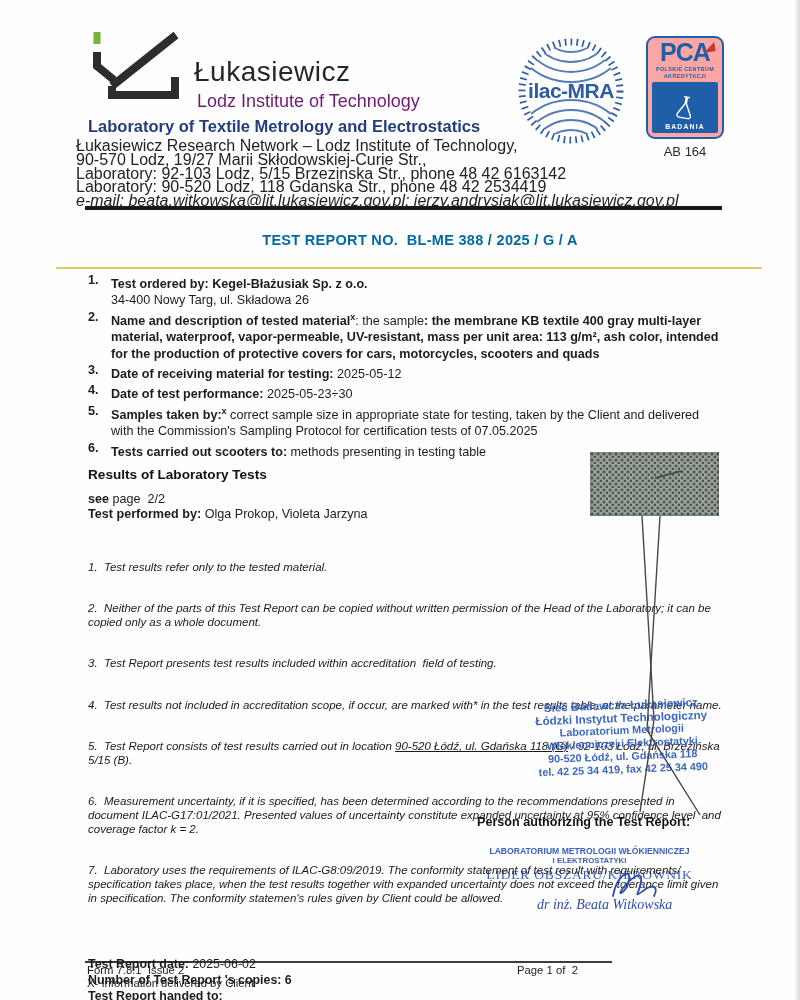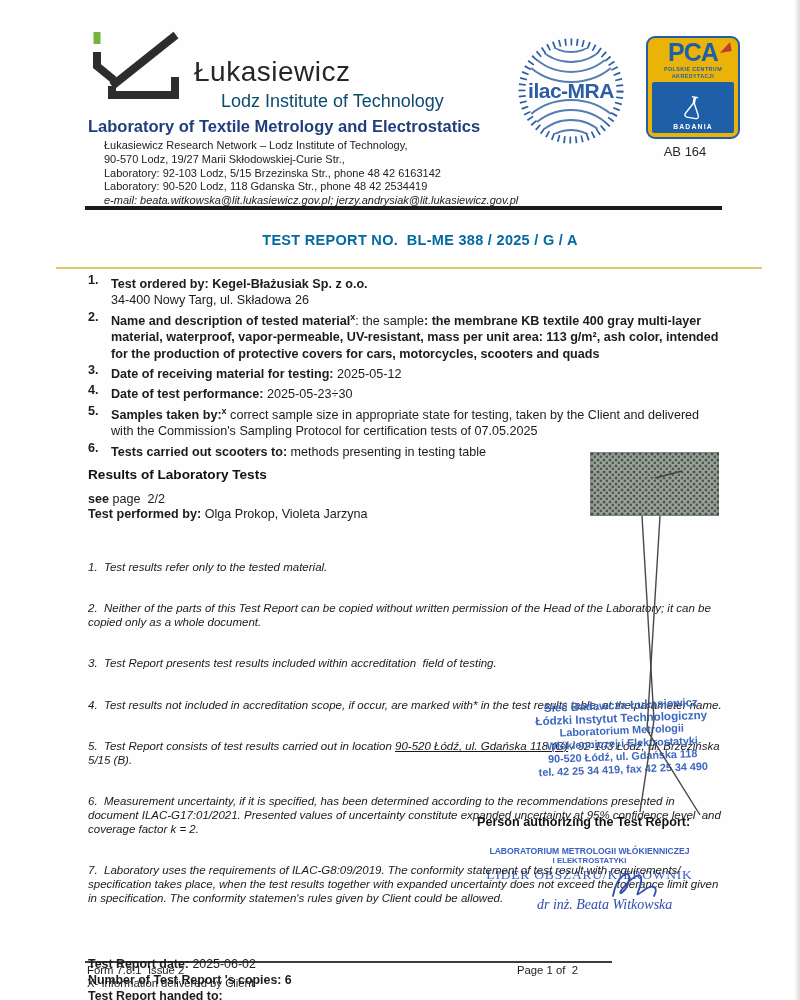--- a/index.html
+++ b/index.html
@@ -4,31 +4,31 @@
 <style>
   html,body{margin:0;padding:0;background:#ffffff;}
   .page{position:relative;width:800px;height:1000px;background:#fefefe;overflow:hidden;
         font-family:"Liberation Sans",sans-serif;color:#1c1c1c;}
   .edge-r{position:absolute;right:0;top:0;width:6px;height:100%;
           background:linear-gradient(to left,#dcdcd8,rgba(255,255,255,0));}
 
   
   .lk-logo{position:absolute;left:86px;top:28px;}
   .brand{position:absolute;left:194px;top:56px;font-size:28px;font-weight:normal;color:#262626;letter-spacing:.5px;}
-  .brand-sub{position:absolute;left:197px;top:91px;font-size:18px;color:#0c4a6e;margin-left:24px;}
+  .brand-sub{position:absolute;left:197px;top:91px;font-size:18px;color:#701a75;}
   .lab-title{position:absolute;left:88px;top:117px;font-size:16.5px;font-weight:bold;color:#223d7d;}
-  .addr{position:absolute;left:104px;top:139px;font-size:11px;line-height:13.8px;color:#222;}
+  .addr{position:absolute;left:76px;top:139px;font-size:16px;line-height:13.8px;color:#222;}
   .addr .em{font-style:italic;}
   .sep-black{position:absolute;left:85px;top:206px;width:637px;height:3.5px;background:#1a1a1a;}
   .sep-yellow{position:absolute;left:56px;top:267px;width:706px;height:1.6px;background:#ddbf4e;opacity:.85;}
 
   
   .ilac{position:absolute;left:516px;top:34px;}
   .pca-wrap{position:absolute;left:646px;top:36px;width:78px;text-align:center;}
-  .pca-box{border:2.5px solid #1f5fa8;border-radius:9px;background:#eab308;width:94px;box-sizing:border-box;
+  .pca-box{border:2.5px solid #1f5fa8;border-radius:9px;background:#fca5a5;width:78px;box-sizing:border-box;
            padding:2px 3px 4px;}
   .pca-word{font-size:25px;font-weight:bold;color:#1f5fa8;line-height:25px;letter-spacing:-1px;position:relative;}
   .pca-arrow{position:absolute;right:4px;top:3px;width:0;height:0;
              border-left:12px solid transparent;border-bottom:9px solid #c23b33;transform:rotate(-10deg);}
   .pca-sub{font-size:5.4px;font-weight:bold;color:#1f5fa8;letter-spacing:.4px;line-height:6.6px;margin-top:1px;}
   .pca-blue{margin:3px 1px 0;background:#1f5fa8;border-radius:2px;height:48px;display:flex;flex-direction:column;
             align-items:center;justify-content:flex-end;padding-bottom:3px;}
   .pca-flask{margin-bottom:2px;transform:rotate(10deg);}
   .pca-badge{color:#fff;font-size:6.8px;font-weight:bold;letter-spacing:1.2px;}
   .pca-ab{margin-top:5px;font-size:13px;color:#2a2a2a;}

